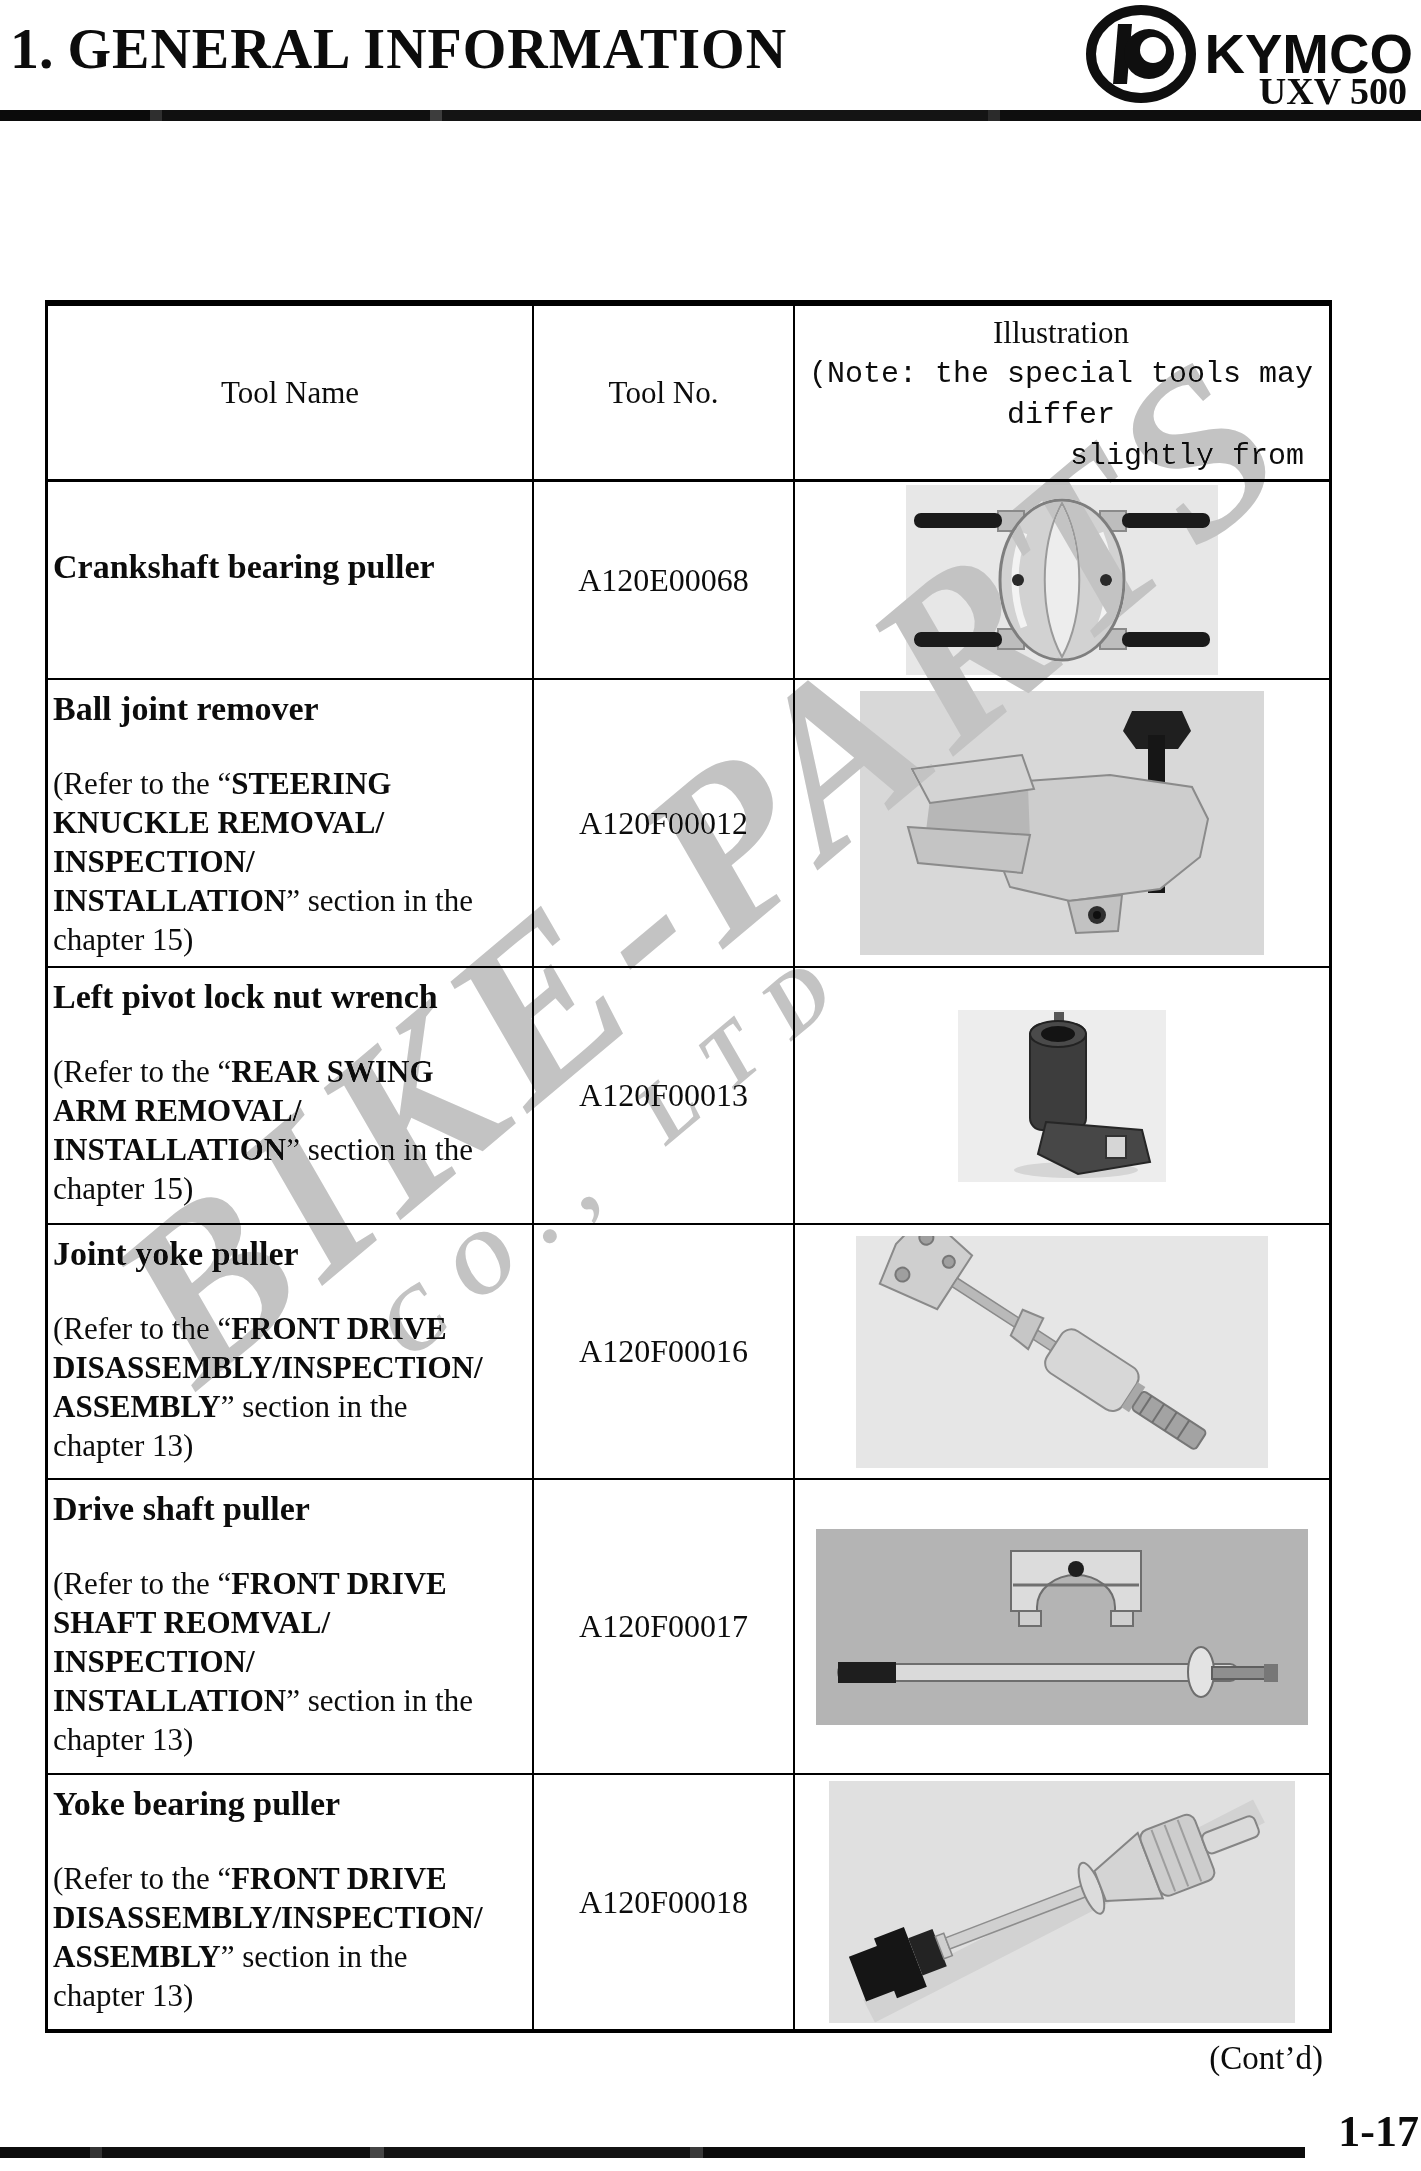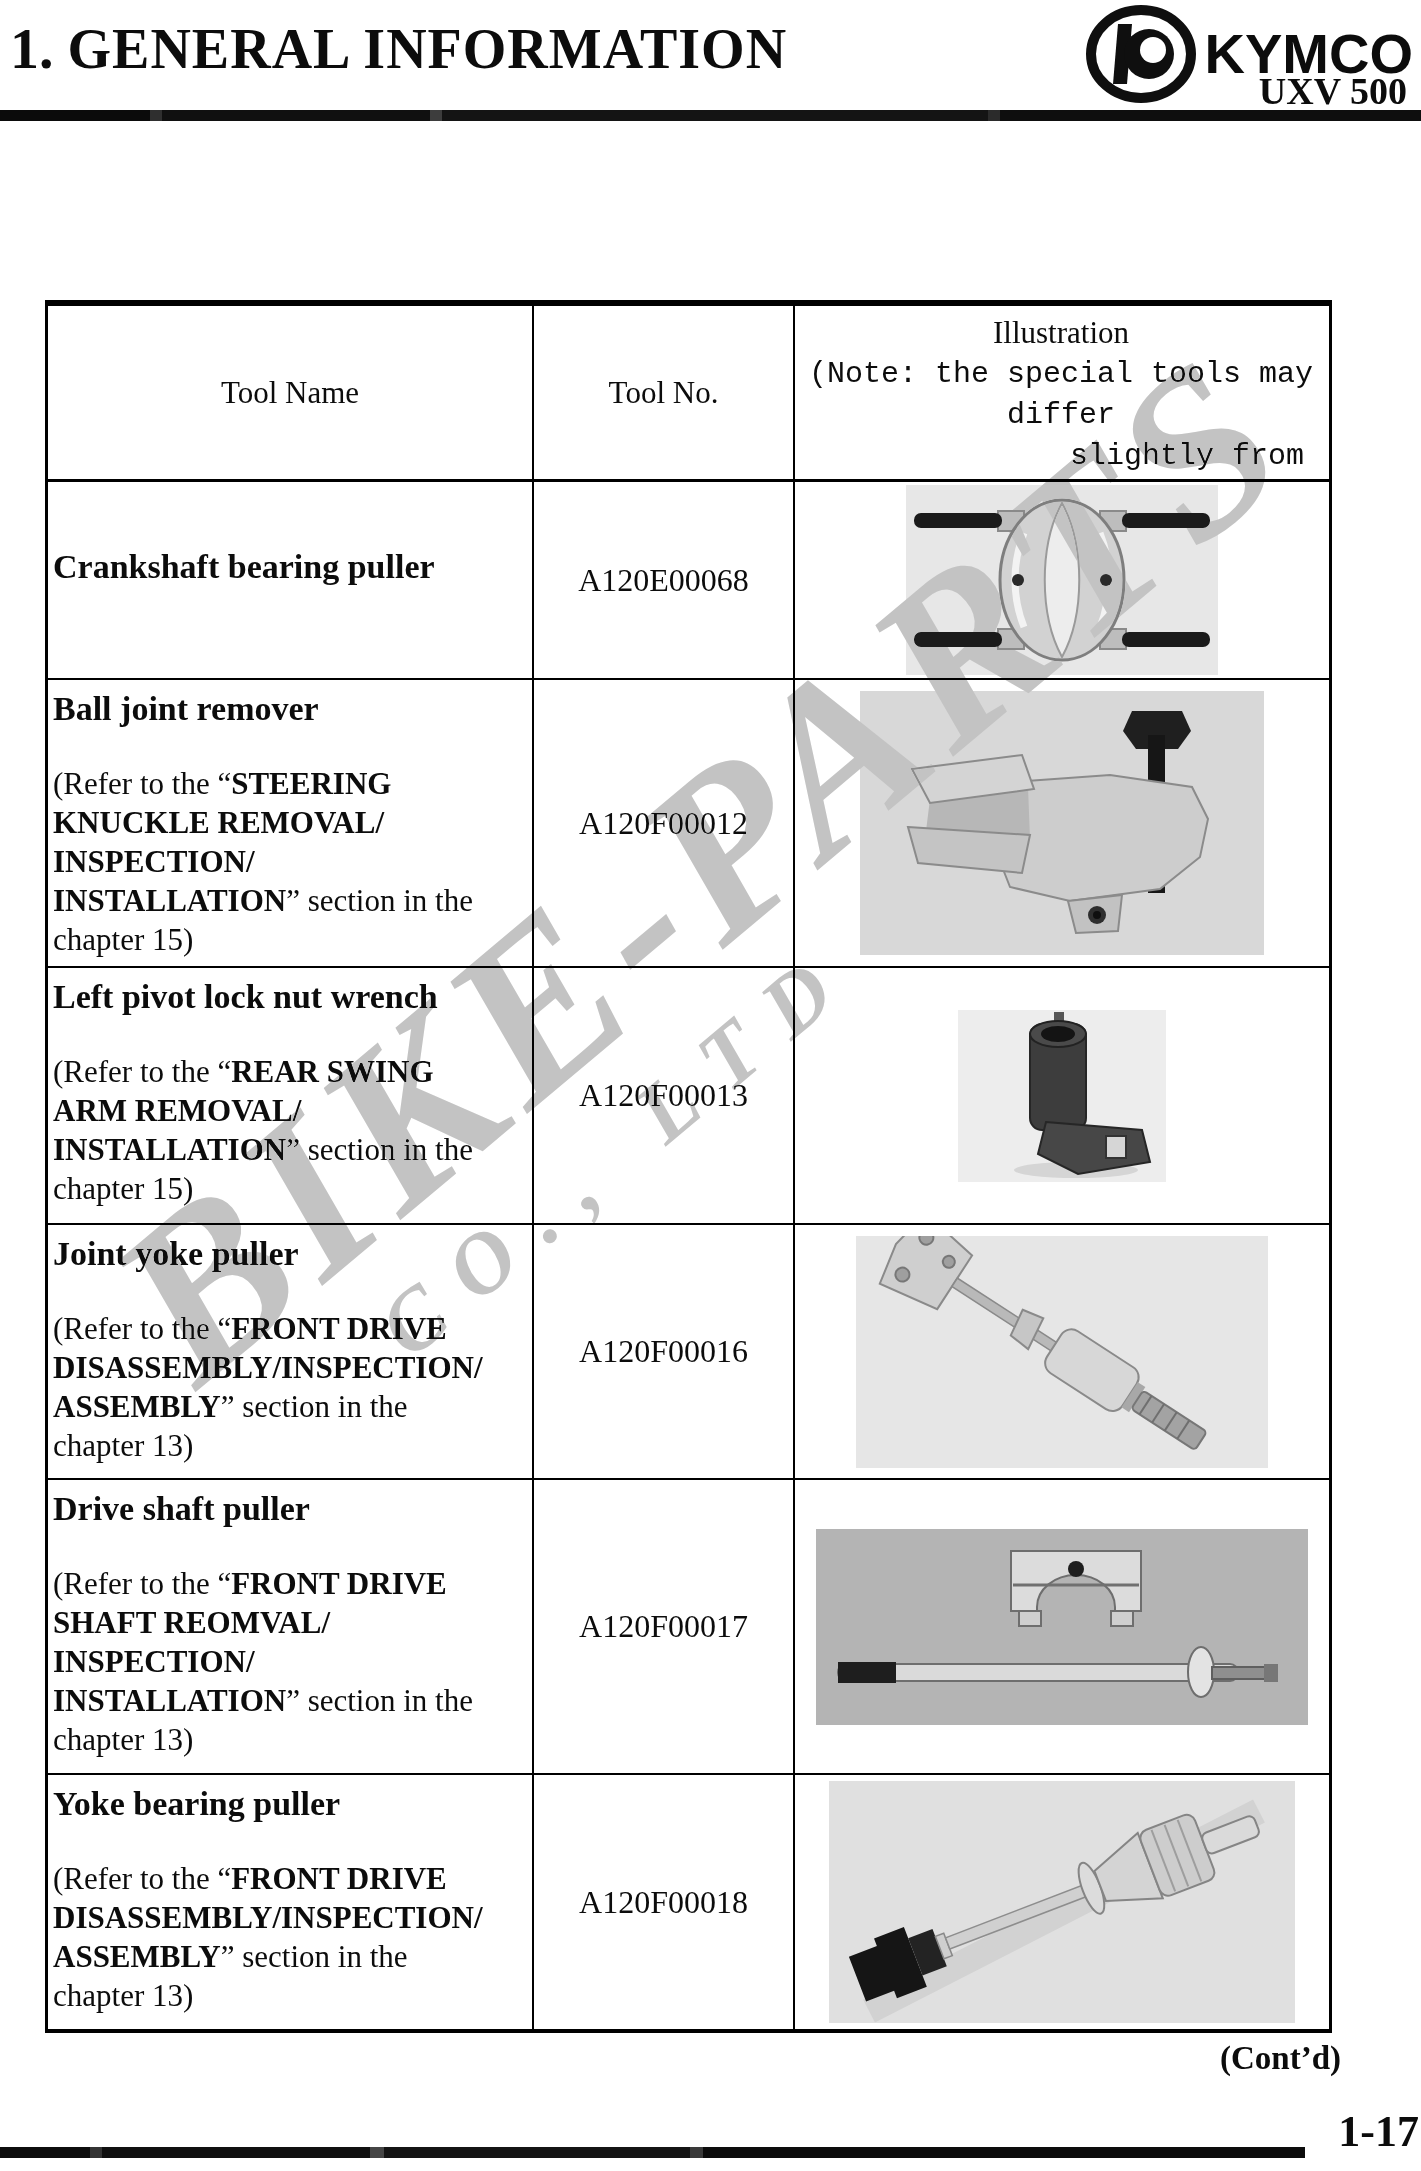--- a/index.html
+++ b/index.html
@@ -86,21 +86,21 @@
     transform:rotate(-40deg);
     z-index:40;pointer-events:none;
     mix-blend-mode:darken;
     color:#c3c3c3;
     font-style:italic;font-weight:bold;
     text-align:center;
   }
   .wm1{font-size:230px;line-height:1;letter-spacing:12px;white-space:nowrap;}
   .wm2{font-size:86px;line-height:1;letter-spacing:30px;margin-top:4px;text-align:left;padding-left:340px;white-space:nowrap;}
   
-  .contd{position:absolute;top:2040px;right:80px;font-size:33px;font-weight:bold;}
+  .contd{position:absolute;top:2040px;right:98px;font-size:33px;font-weight:normal;}
   .bottom-bar{
     position:absolute;left:0;top:2147px;width:1305px;height:11px;
     background:linear-gradient(90deg,#0d0d0d 0 90px,#343434 90px 102px,#101010 102px 370px,#454545 370px 384px,#141414 384px 690px,#3a3a3a 690px 703px,#0c0c0c 703px 100%);
   }
   .page-num{position:absolute;top:2110px;right:2px;font-size:44px;font-weight:bold;line-height:1;}
   svg{display:block;}
 </style>
 </head>
 <body>
 

